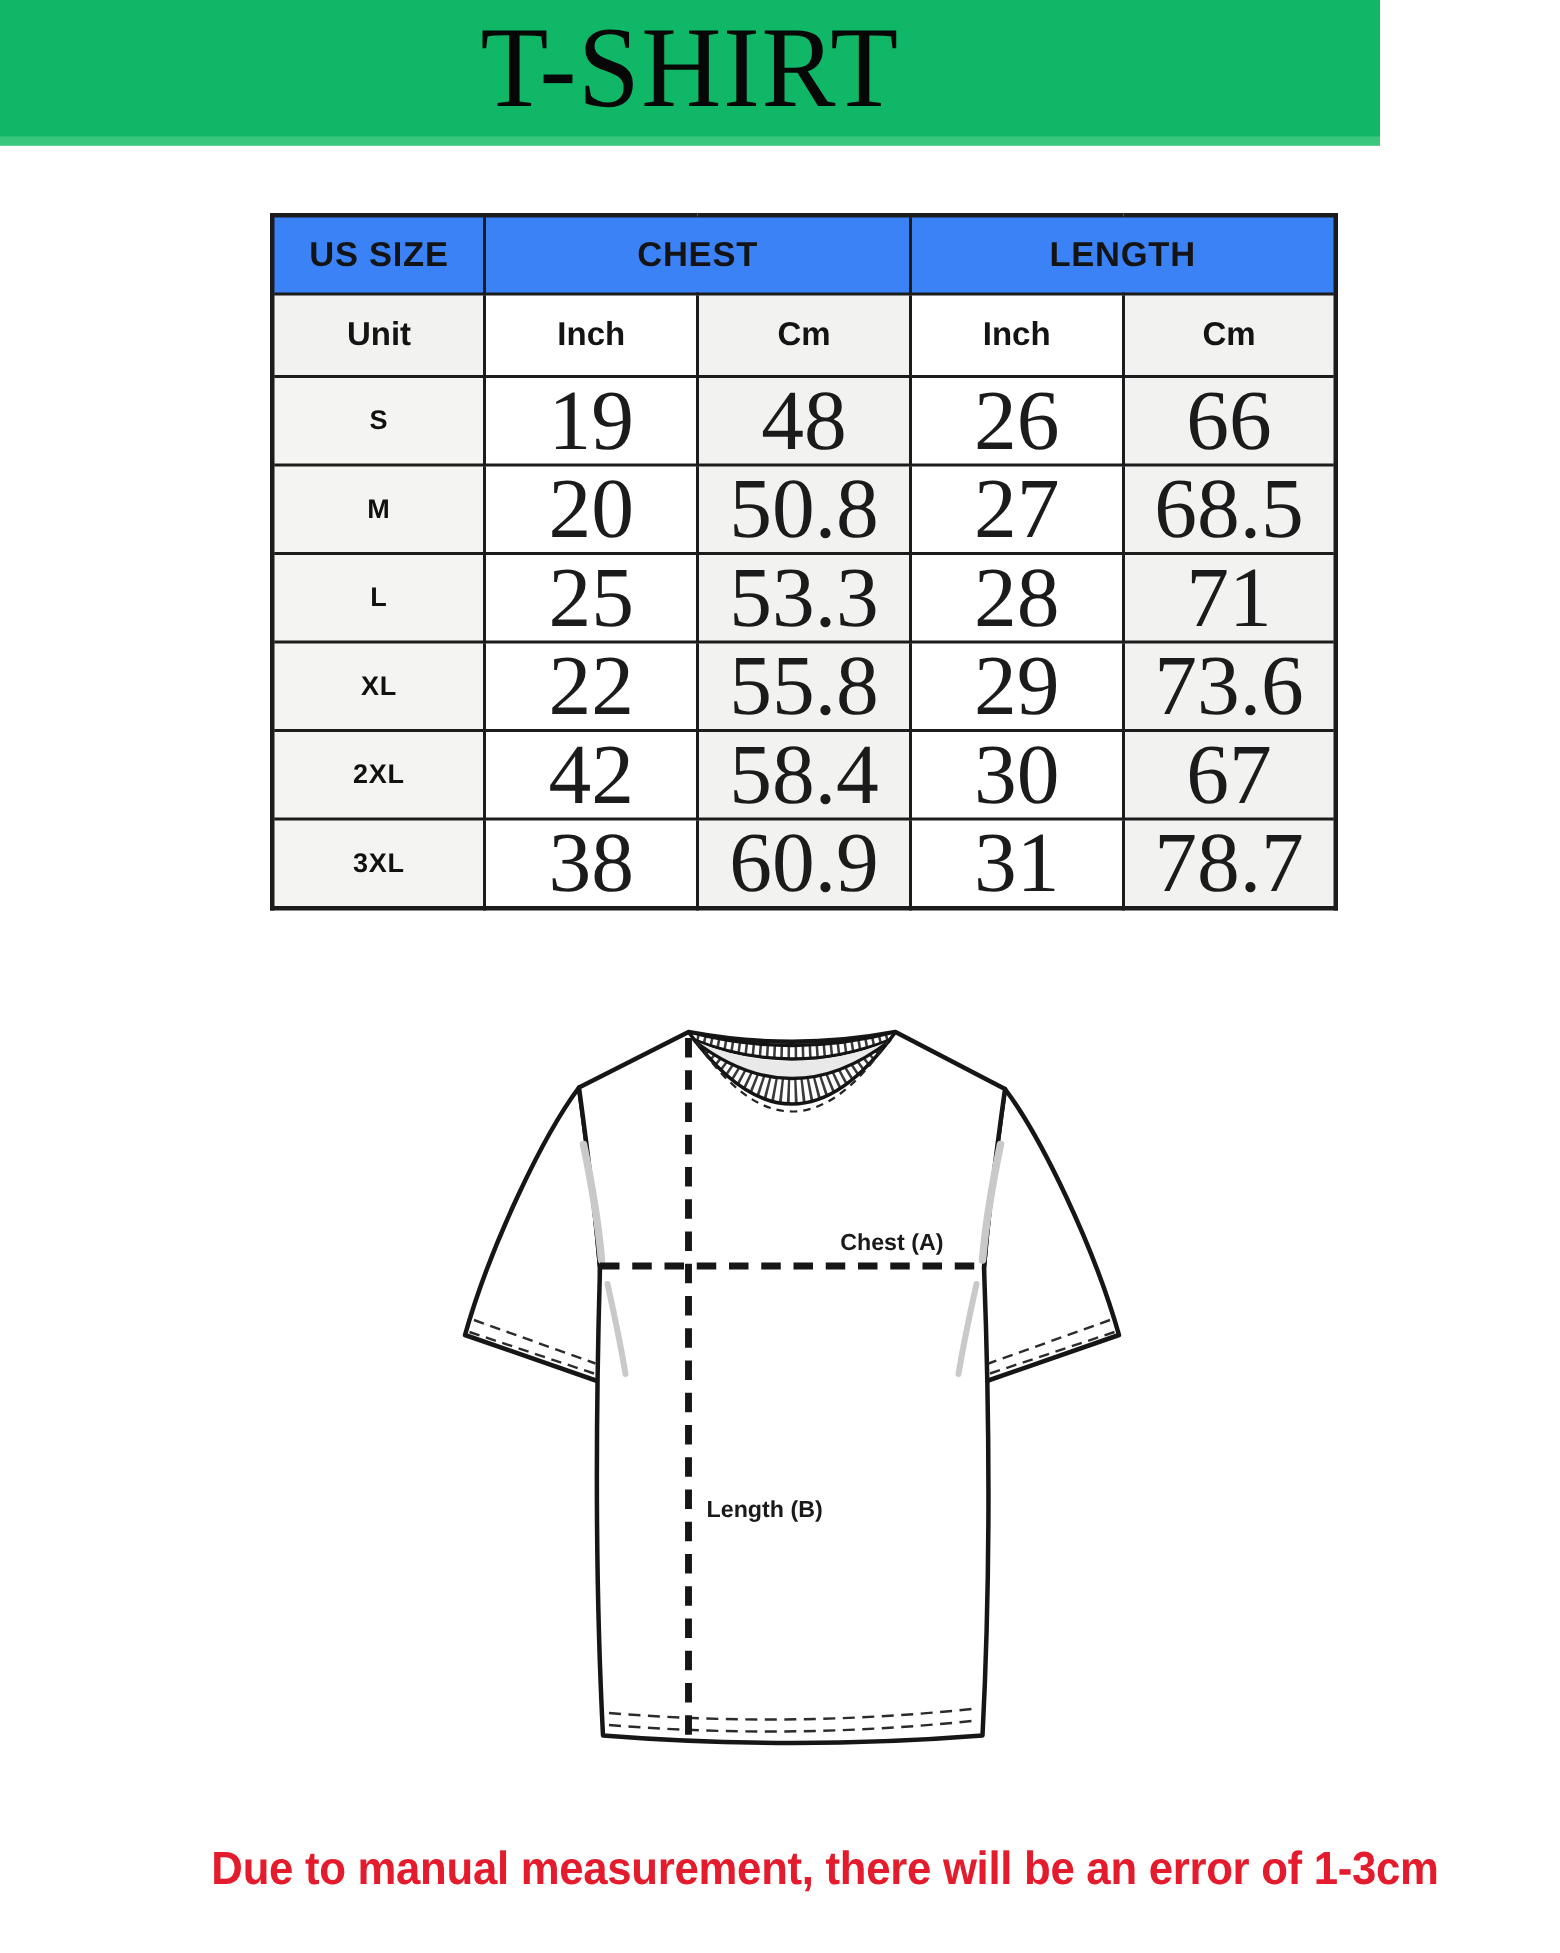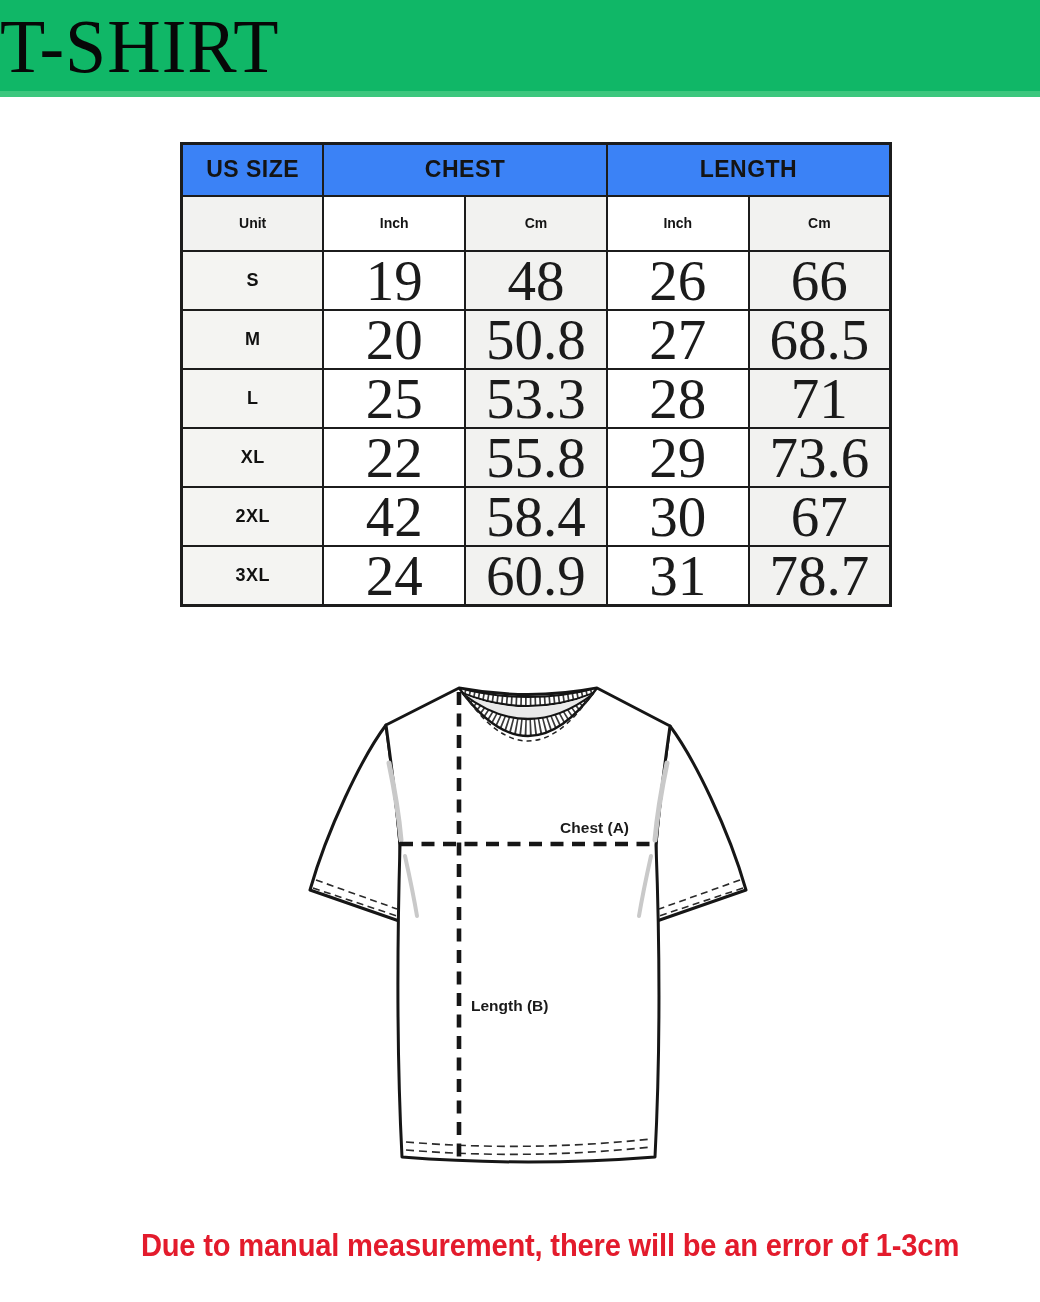--- a/index.html
+++ b/index.html
@@ -1,42 +1,42 @@
 <!DOCTYPE html>
 <html><head>
 <meta charset="utf-8">
 <style>
   * { margin:0; padding:0; box-sizing:border-box; }
   html,body { width:1040px; height:1302px; background:#ffffff; font-family:"Liberation Sans", sans-serif; }
   .page { position:relative; width:1040px; height:1302px; background:#ffffff; overflow:hidden; }
 
   
   .banner {
-    position:absolute; left:0; top:0; width:1040px; height:97px;
+    position:absolute; left:0; top:0; width:920px; height:97px;
     background:#10b767; border-bottom:6px solid #3cc77e;
-    display:flex; align-items:center; 
+    display:flex; align-items:center; justify-content:center;
   }
   .banner h1 {
     font-family:"Liberation Serif", serif; font-weight:500;
     font-size:74px; letter-spacing:1px; color:#070707; line-height:1;
     transform:scaleY(1.04);
   }
 
   
   table.size-table {
     position:absolute; left:180px; top:142px; width:712px;
     border-collapse:collapse; table-layout:fixed; text-align:center;
     color:#141414; border:3.5px solid #1c1c1c;
   }
   .size-table th, .size-table td { border:2.6px solid #1c1c1c; background:#ffffff; }
   .size-table col { width:20%; }
   .group-row th {
     height:52px; font-size:23px; font-weight:700; letter-spacing:.5px; background:#3b82f6;
   }
-  .unit-row th { height:55px; font-size:14px; font-weight:700; background:#ffffff; }
+  .unit-row th { height:55px; font-size:22px; font-weight:700; background:#ffffff; }
   .unit-row th.shade, td.shade { background:#f2f2f0; }
   tbody td { height:53px; }
   td.sz {
     font-size:18px; font-weight:700; letter-spacing:.5px; background:#f4f4f2; color:#111;
   }
   td.num {
     font-family:"Liberation Serif", serif; font-weight:400;
     font-size:57px; line-height:1; color:#1b1b1b;
   }
 
@@ -113,21 +113,21 @@
       </tr>
       <tr>
         <td class="sz">2XL</td>
         <td class="num">42</td>
         <td class="num shade">58.4</td>
         <td class="num">30</td>
         <td class="num shade">67</td>
       </tr>
       <tr>
         <td class="sz">3XL</td>
-        <td class="num">24</td>
+        <td class="num">38</td>
         <td class="num shade">60.9</td>
         <td class="num">31</td>
         <td class="num shade">78.7</td>
       </tr>
     </tbody>
   </table>
 
   <svg class="diagram" viewBox="278 648 484 552" aria-hidden="true">
     <defs>
       <clipPath id="backClip">

